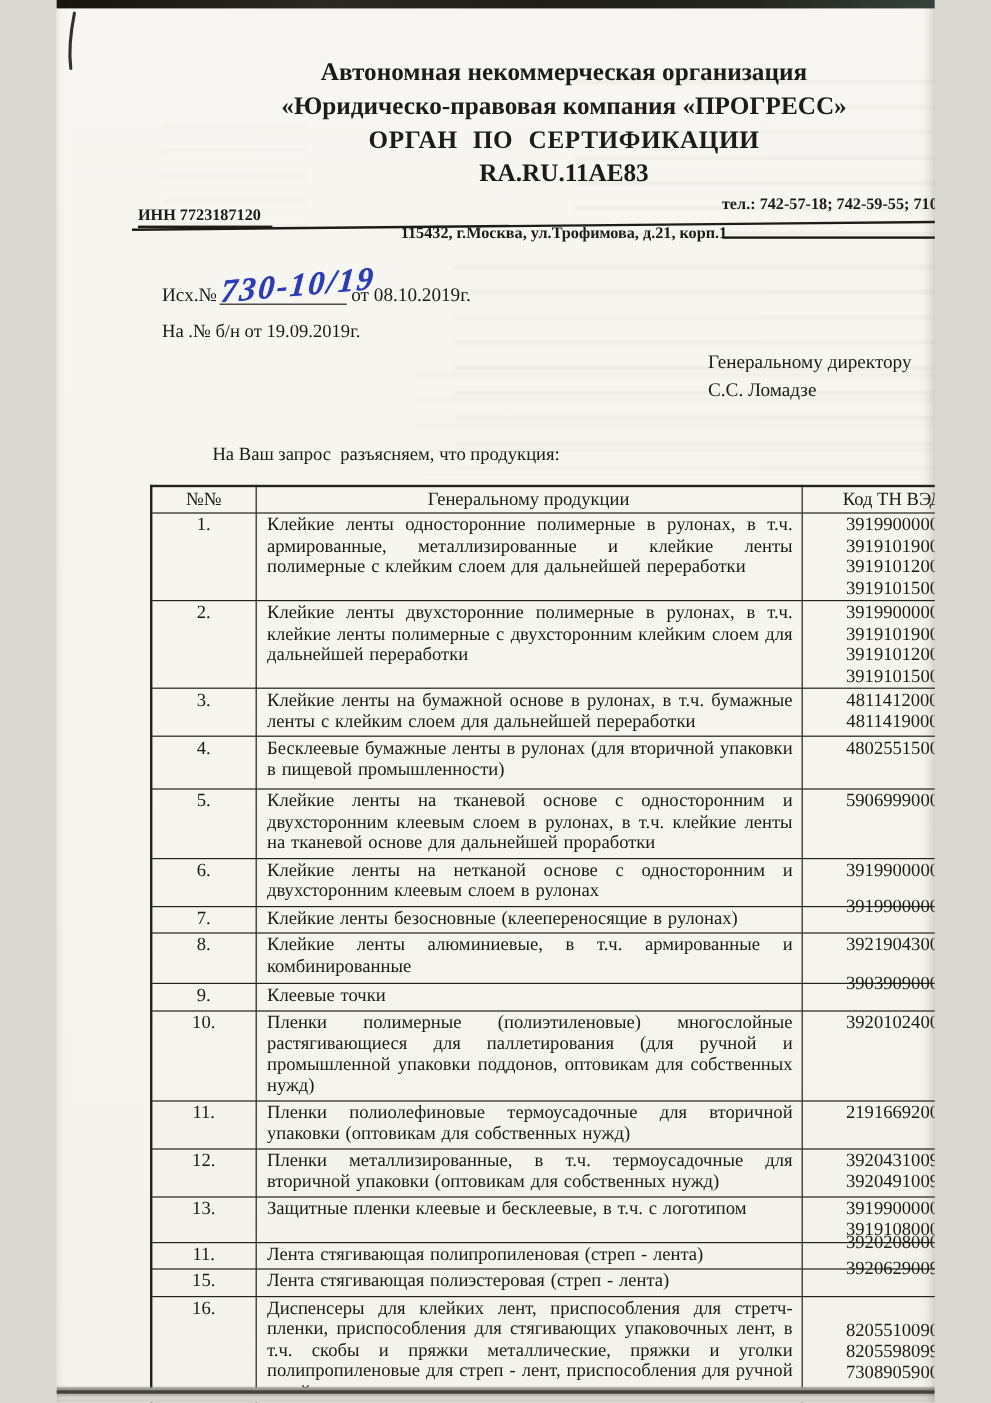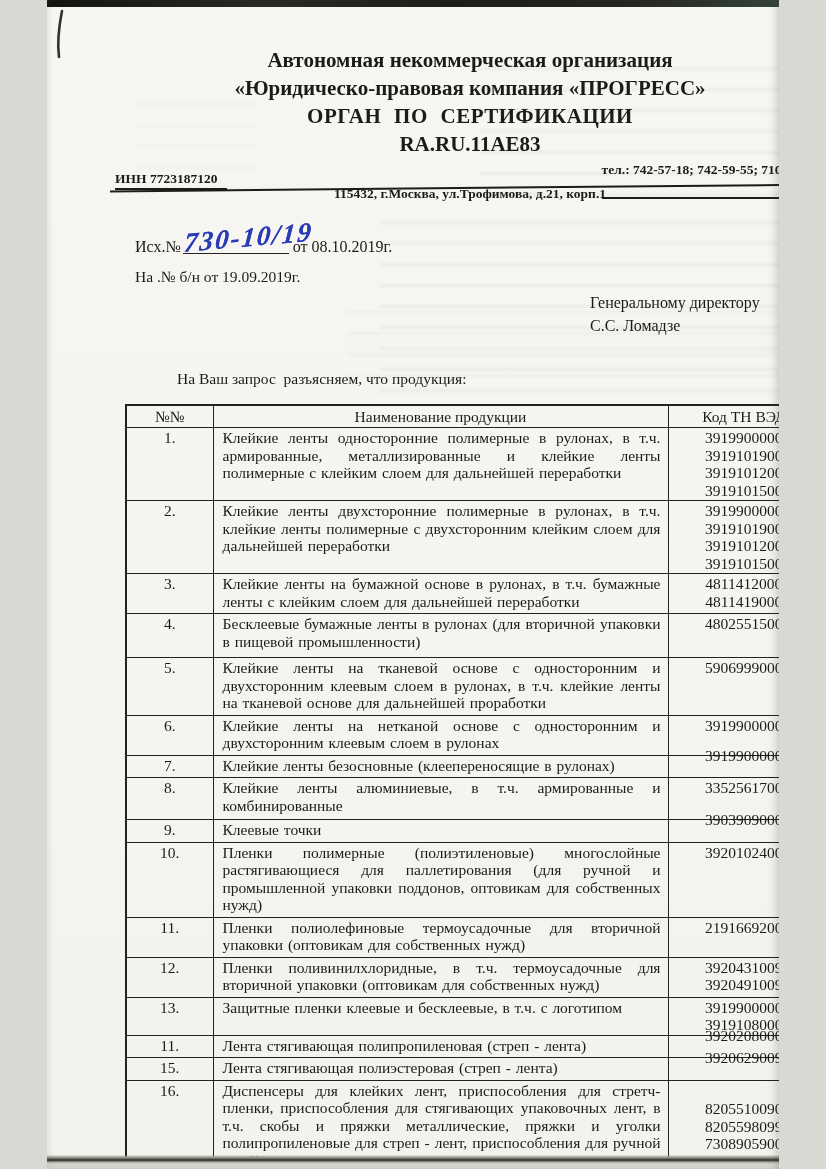--- a/index.html
+++ b/index.html
@@ -119,21 +119,21 @@
 
   <table class="codes">
     <colgroup>
         <col class="c1">
         <col class="c2">
         <col class="c3">
       </colgroup>
     <thead>
       <tr>
         <th>№№</th>
-        <th>Наименование продукции</th>
+        <th>Генеральному продукции</th>
         <th>Код ТН ВЭД</th>
       </tr>
     </thead>
     <tbody id="rows">
         <tr class="r1">
           <td class="c-num">1.</td>
           <td class="c-name">Клейкие ленты односторонние полимерные в рулонах, в т.ч. армированные, металлизированные и клейкие ленты полимерные с клейким слоем для дальнейшей переработки</td>
           <td class="c-code">
             <div class="codewrap">
               <div>3919900000</div>
@@ -199,21 +199,21 @@
             <div class="codewrap">
               <div>3919900000</div>
             </div>
           </td>
         </tr>
         <tr class="r8">
           <td class="c-num">8.</td>
           <td class="c-name">Клейкие ленты алюминиевые, в т.ч. армированные и комбинированные</td>
           <td class="c-code">
             <div class="codewrap">
-              <div>3352561700</div>
+              <div>3921904300</div>
             </div>
           </td>
         </tr>
         <tr class="r9 raised">
           <td class="c-num">9.</td>
           <td class="c-name">Клеевые точки</td>
           <td class="c-code">
             <div class="codewrap">
               <div>3903909000</div>
             </div>
@@ -232,21 +232,21 @@
           <td class="c-num">11.</td>
           <td class="c-name">Пленки полиолефиновые термоусадочные для вторичной упаковки (оптовикам для собственных нужд)</td>
           <td class="c-code">
             <div class="codewrap">
               <div>2191669200</div>
             </div>
           </td>
         </tr>
         <tr class="r12">
           <td class="c-num">12.</td>
-          <td class="c-name">Пленки поливинилхлоридные, в т.ч. термоусадочные для вторичной упаковки (оптовикам для собственных нужд)</td>
+          <td class="c-name">Пленки металлизированные, в т.ч. термоусадочные для вторичной упаковки (оптовикам для собственных нужд)</td>
           <td class="c-code">
             <div class="codewrap">
               <div>3920431009</div>
               <div>3920491009</div>
             </div>
           </td>
         </tr>
         <tr class="r13">
           <td class="c-num">13.</td>
           <td class="c-name">Защитные пленки клеевые и бесклеевые, в т.ч. с логотипом</td>

